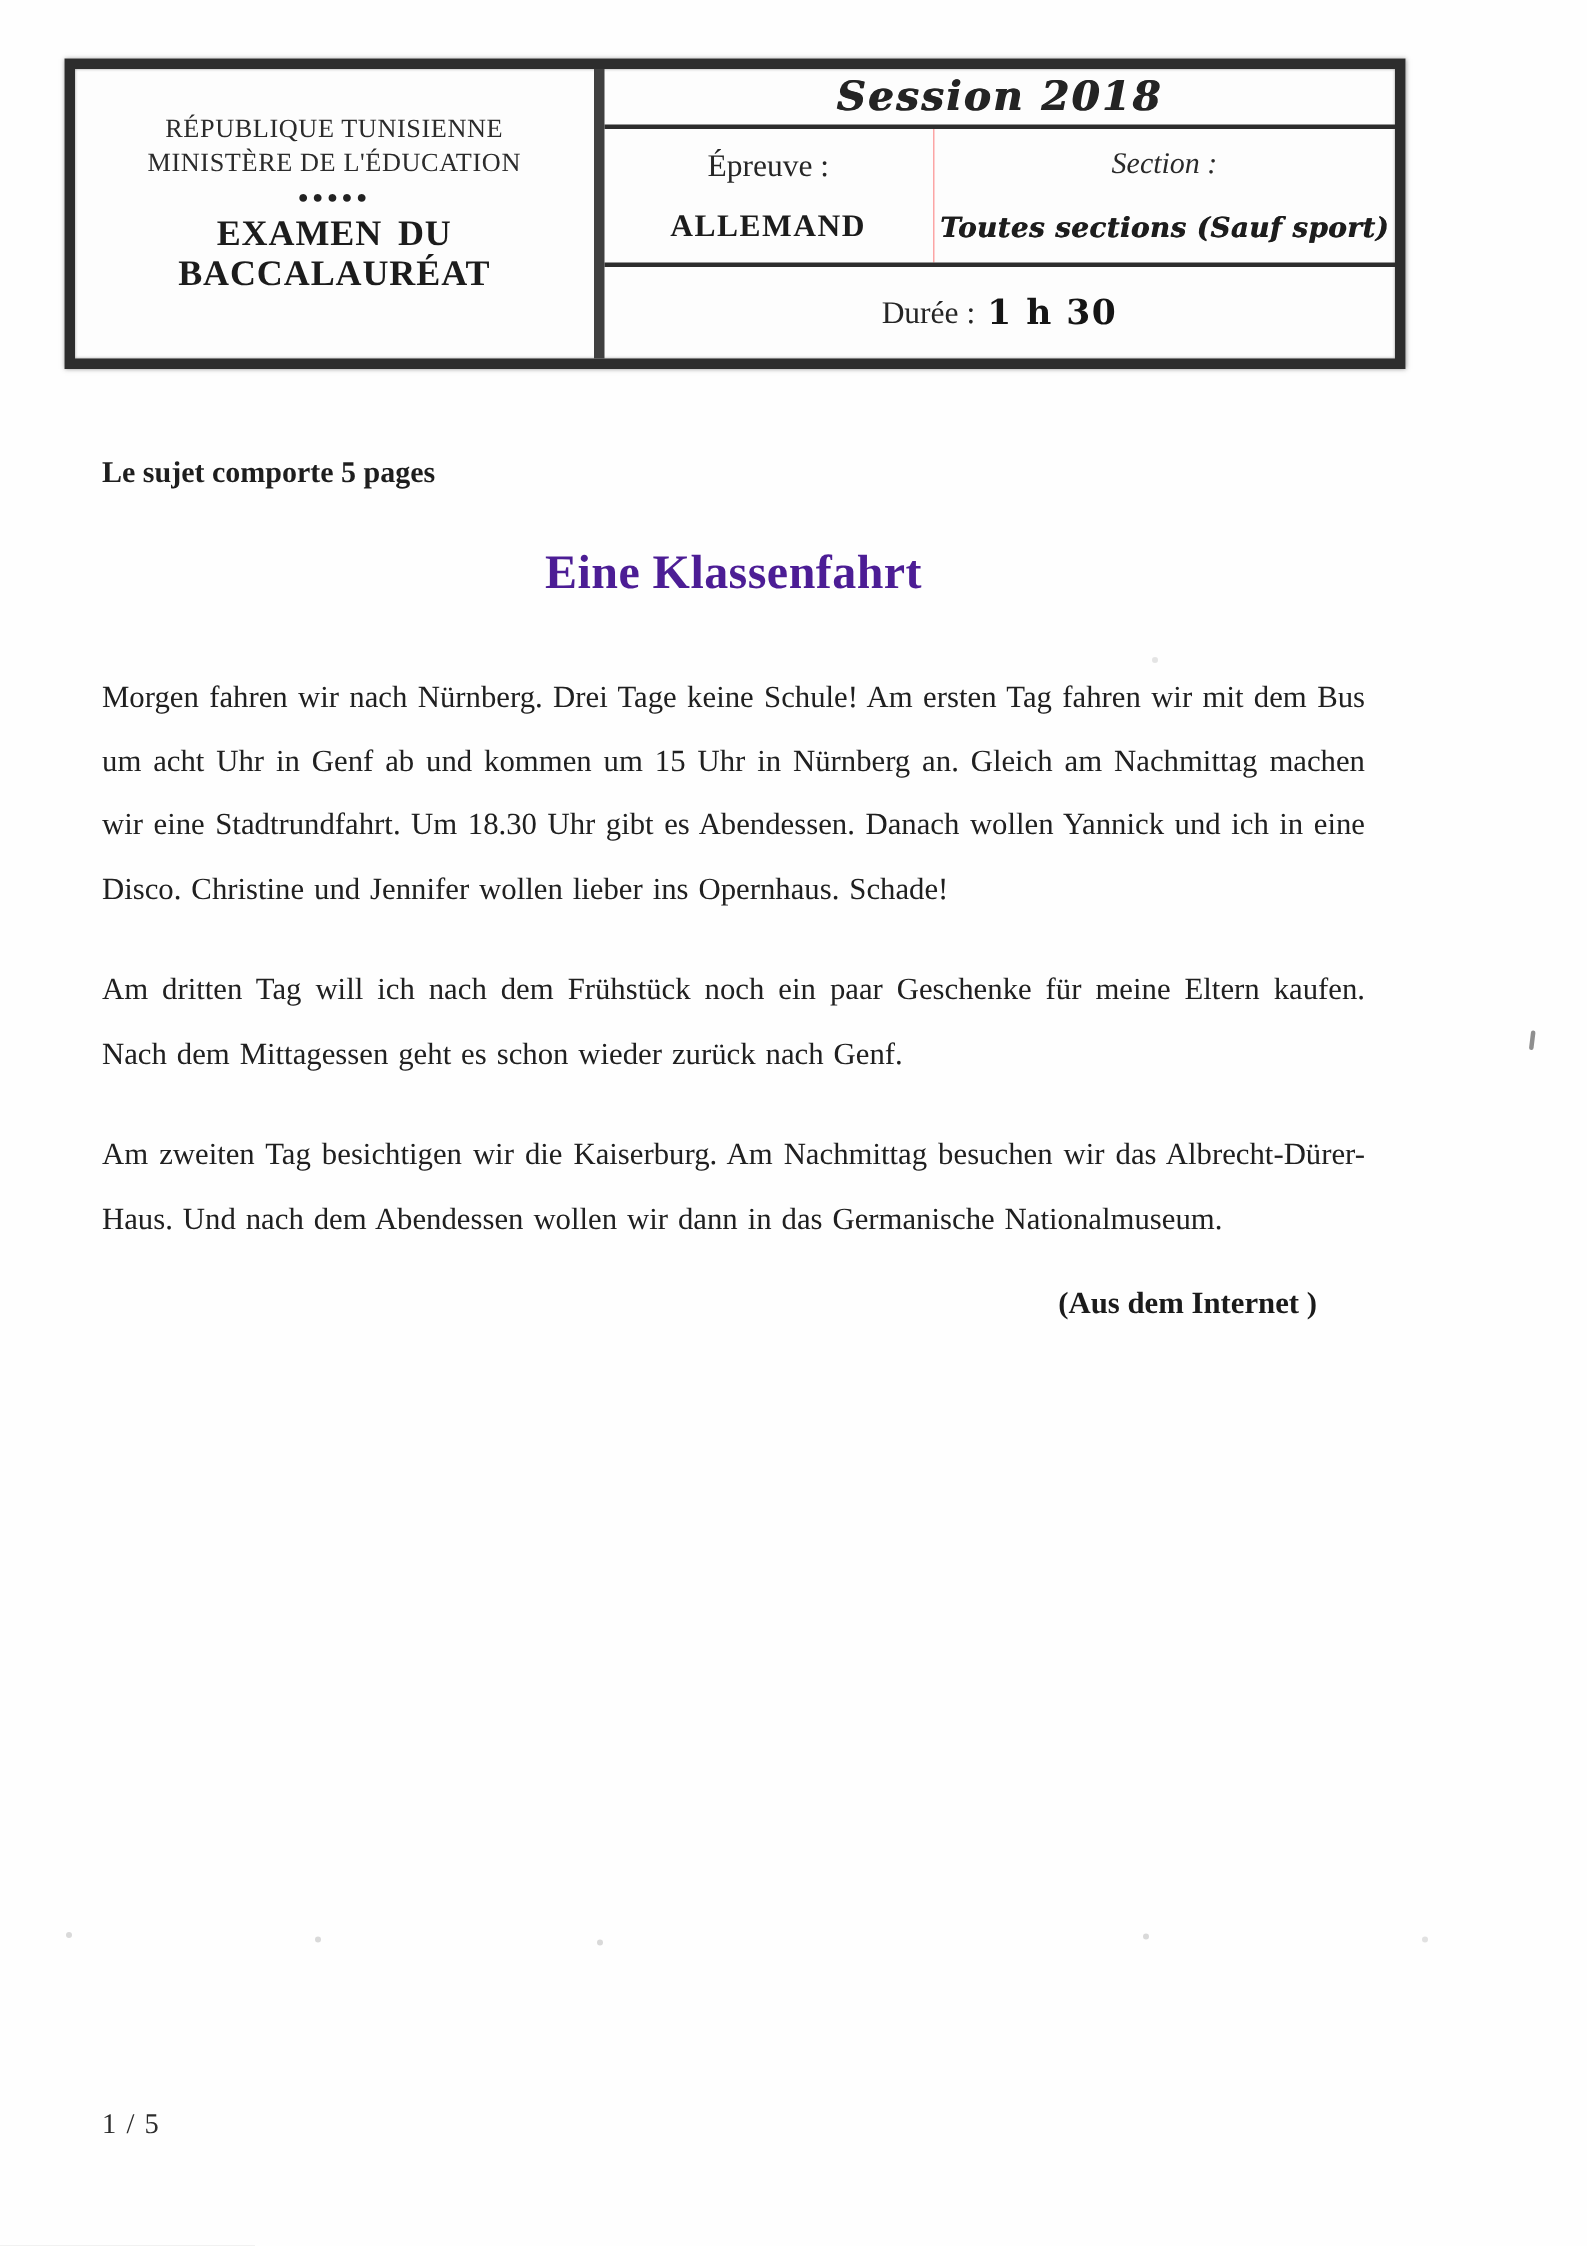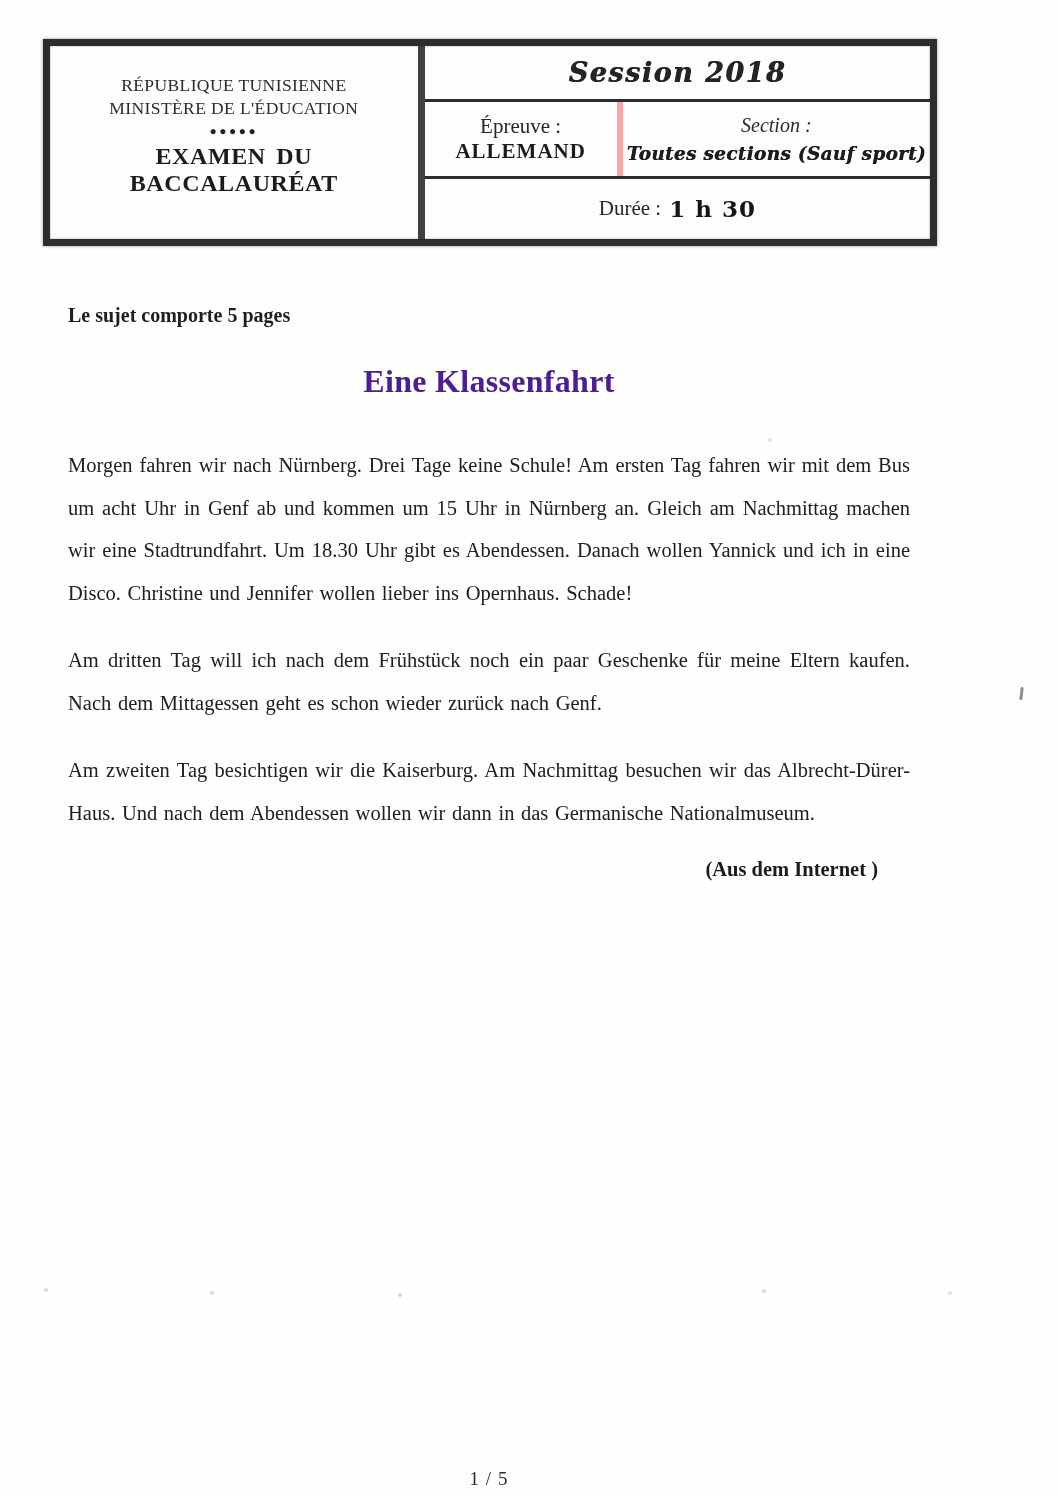--- a/index.html
+++ b/index.html
@@ -52,37 +52,37 @@
   }
   .ht-left .exam-line {
     font-weight: bold;
     font-size: 24px;
     letter-spacing: 0.6px;
     color: #1c1c1c;
     word-spacing: 4px;
   }
   .ht-right { flex: 1; display: flex; flex-direction: column; }
   .ht-session {
-    height: 56px;
+    height: 40px;
     border-bottom: 3px solid #2d2d2d;
     display: flex;
     align-items: center;
     justify-content: center;
     font-family: "DejaVu Serif", serif;
     font-weight: bold;
     font-style: italic;
     font-size: 27px;
     letter-spacing: 1.5px;
     color: #242424;
     text-shadow: 0.6px 0 0 #242424;
   }
   .ht-mid { flex: 1; display: flex; }
   .ht-epreuve {
-    width: 198px;
-    border-right: 6px solid #fca5a5;
+    width: 220px;
+    border-right: 1px solid #fca5a5;
     display: flex;
     flex-direction: column;
     align-items: center;
     justify-content: space-between;
     padding: 12px 4px 12px 4px;
   }
   .ht-epreuve .cell-label { font-size: 21px; color: #262626; }
   .ht-epreuve .cell-value {
     font-weight: bold;
     font-size: 21px;
@@ -163,22 +163,21 @@
     text-align: right;
     padding-right: 32px;
     font-weight: bold;
     font-size: 20.5px;
     color: #1b1b1b;
   }
   .footer {
     position: absolute;
     left: 68px;
     right: 148px;
-    top: 1468px;
-    text-align: center;
+    top: 1406px;
     font-size: 19px;
     letter-spacing: 1px;
     color: #2c2c2c;
   }
 
   
   .speck { position: absolute; background: #6a6a6a; border-radius: 2px; }
   .speck-quote { left: 1020px; top: 687px; width: 3px; height: 13px; transform: rotate(7deg); opacity: 0.75; }
   .faint { position: absolute; background: #d9d9d9; border-radius: 50%; width: 4px; height: 4px; }
   .f1 { left: 44px;  top: 1288px; }

